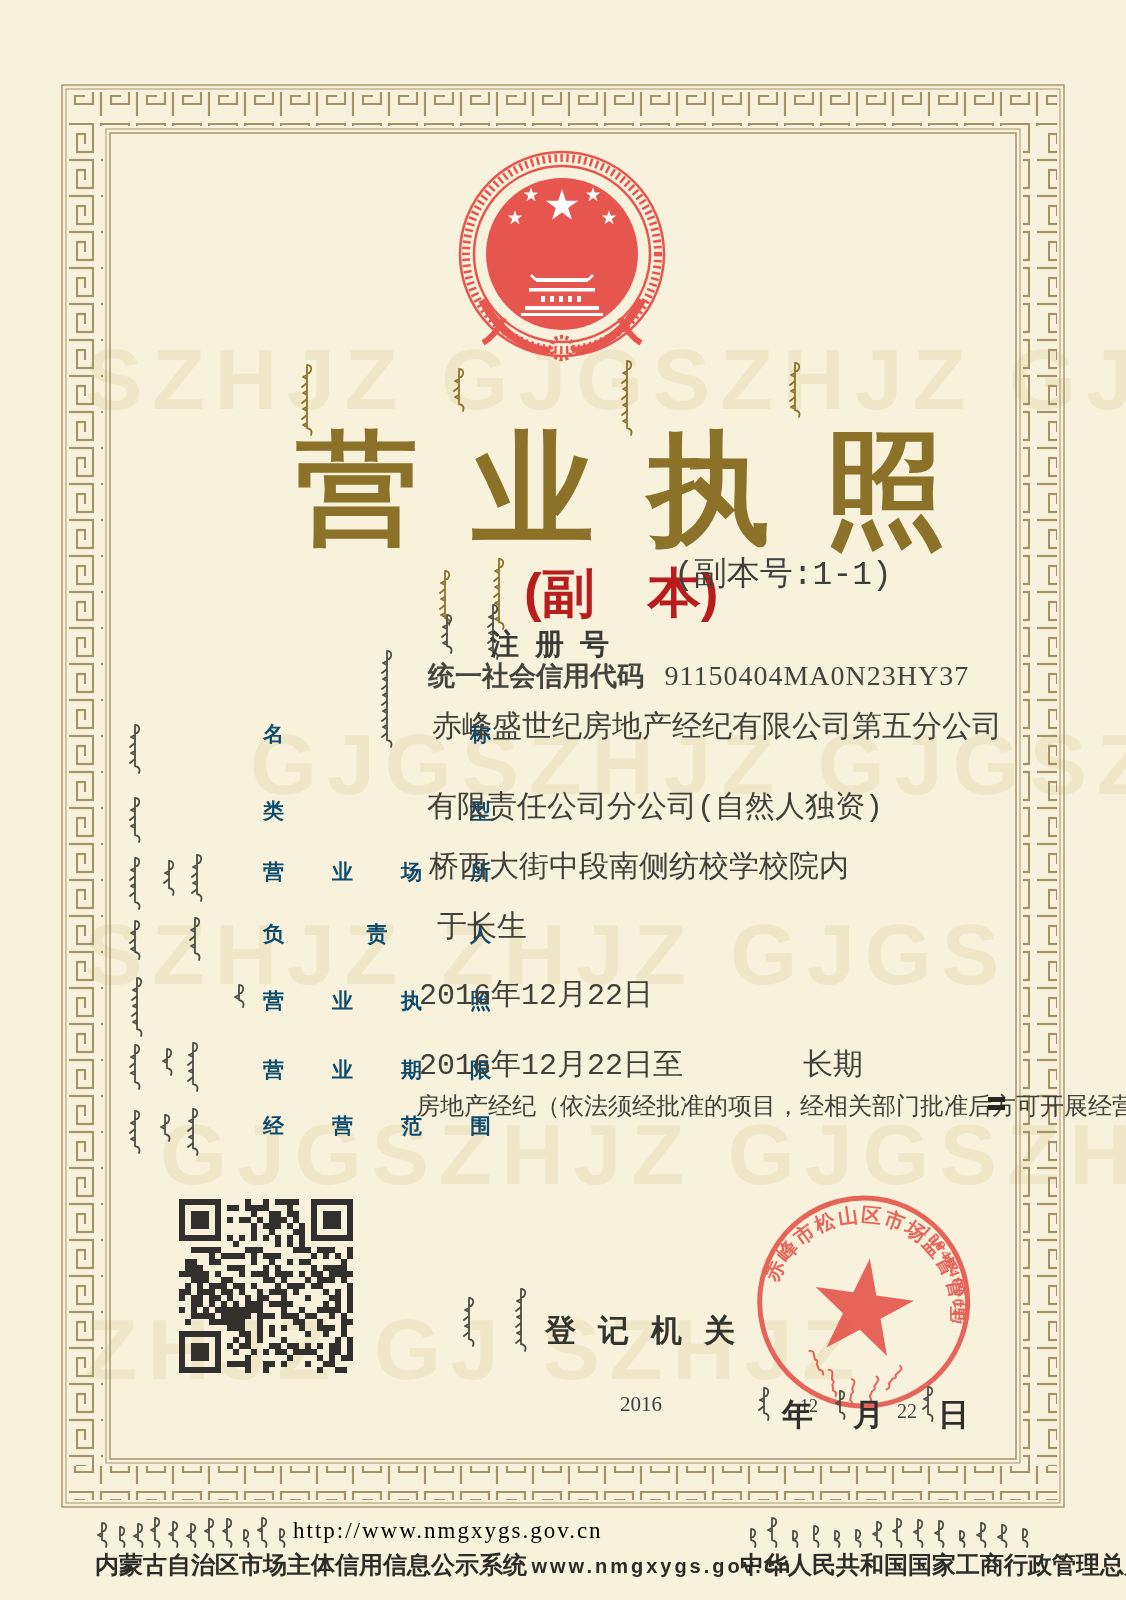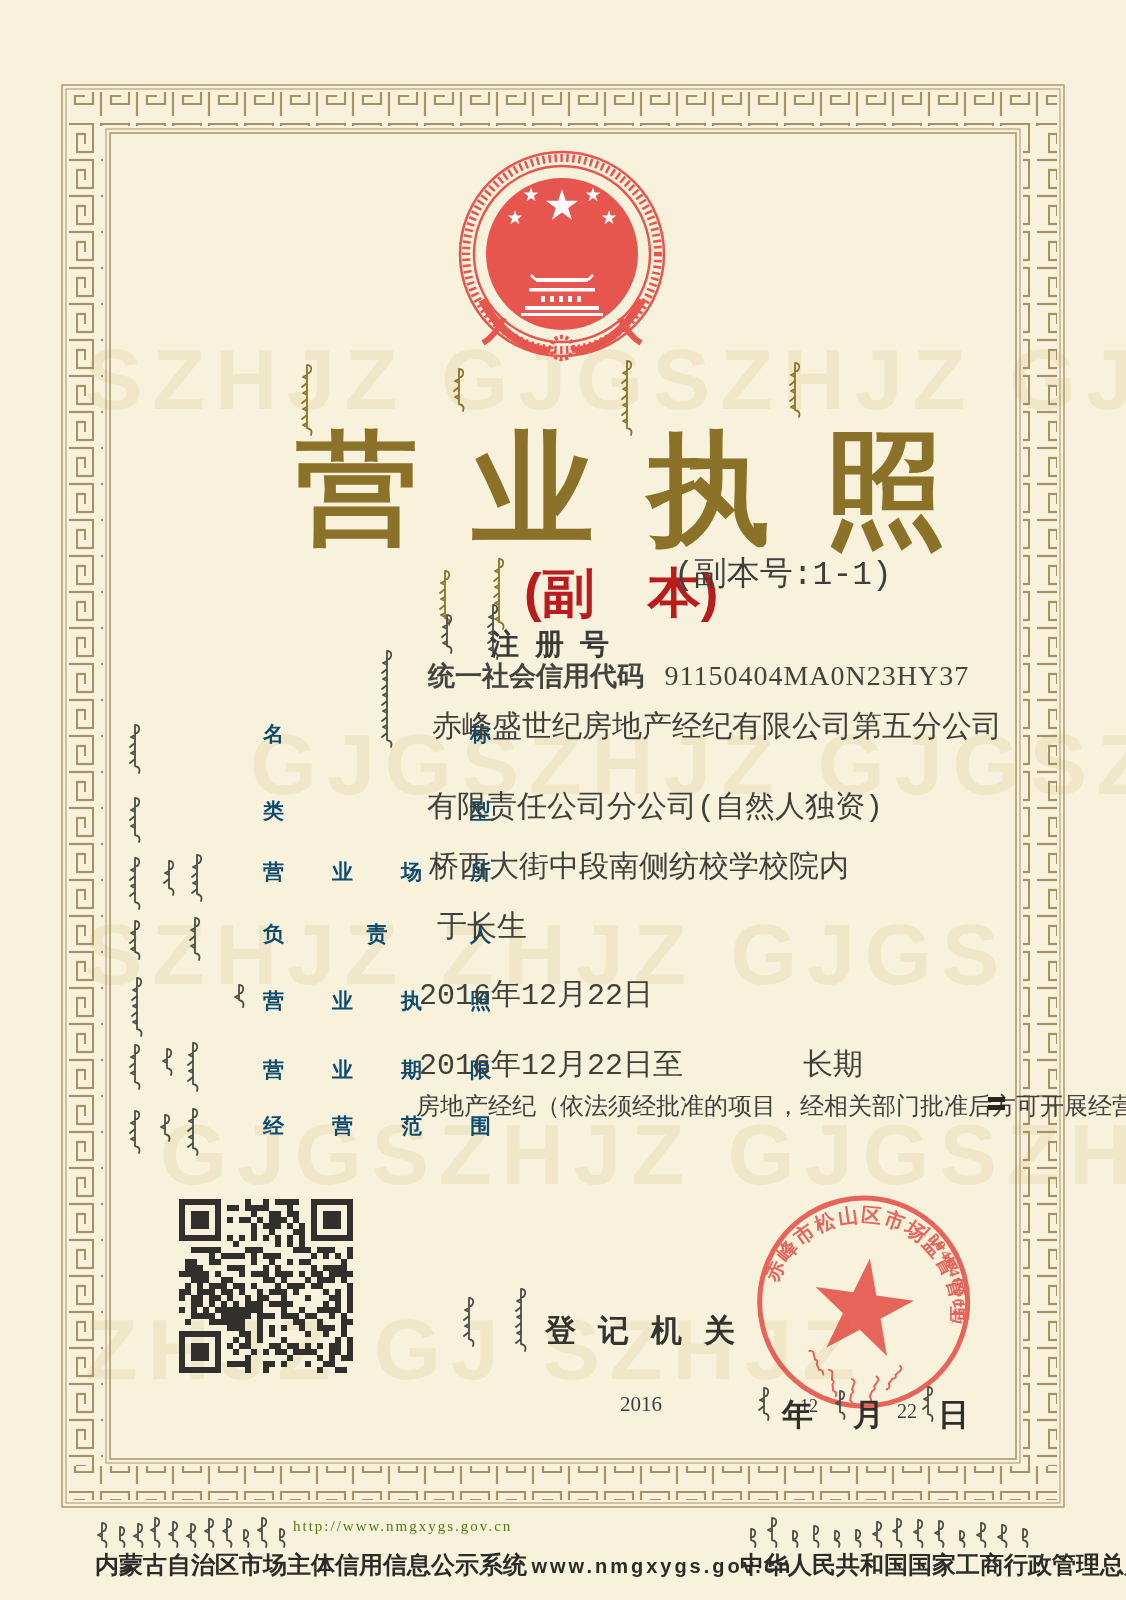--- a/index.html
+++ b/index.html
@@ -33,21 +33,21 @@
   .fvalue{position:absolute;font-family:Liberation Mono, monospace;font-size:30px;
           color:#403f39;white-space:nowrap}
   .endmark{position:absolute;left:988px;top:1097px;width:17px;height:13px;
            background:linear-gradient(to bottom,#27261f 0 5px,transparent 5px 8px,#27261f 8px 13px)}
   .registry{position:absolute;left:545px;top:1310px;font-size:31px;font-weight:700;
             color:#34342f;letter-spacing:22px;white-space:nowrap}
   
   .dnum{position:absolute;font-family:"Liberation Serif",serif;color:#3c3e45}
   .dunit{position:absolute;font-size:31px;font-weight:600;color:#2e2e2a}
   
-  .f-url-top{position:absolute;left:293px;top:1518px;font-size:15px;color:#4d7c0f;
+  .f-url-top{position:absolute;left:293px;top:1518px;font-size:23px;color:#000000;
              letter-spacing:2px;font-family:"Liberation Serif",serif;white-space:nowrap}
   .f-left{position:absolute;left:95px;top:1549px;white-space:nowrap}
   .f-left .sys{font-size:24px;font-weight:700;color:#2b2b27}
   .f-left .url{font-size:20px;font-weight:700;color:#2b2b27;letter-spacing:3px;}
   .f-right{position:absolute;left:740px;top:1549px;font-size:24px;font-weight:700;
            color:#2b2b27;white-space:nowrap}
   svg{display:block}
 </style>
 </head>
 <body>

